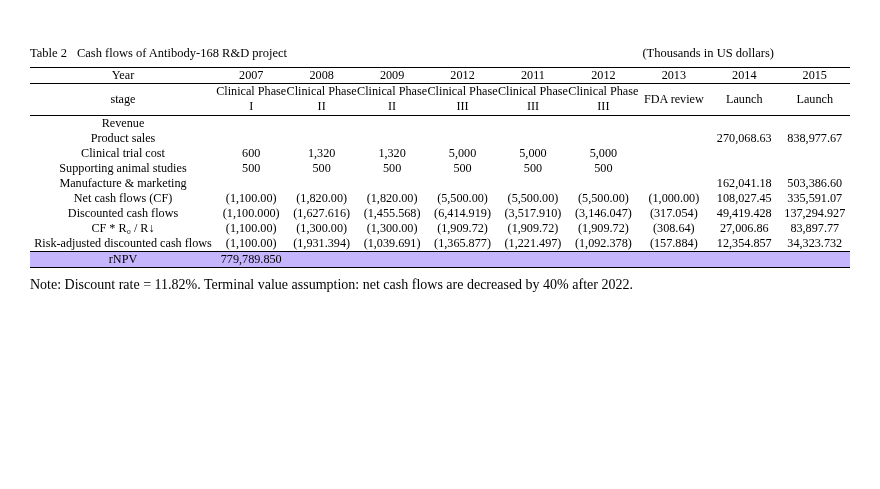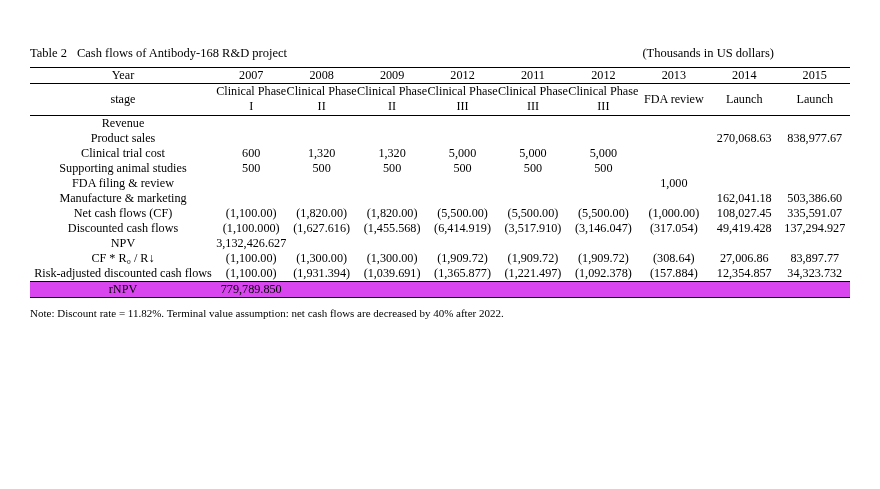--- a/index.html
+++ b/index.html
@@ -72,25 +72,25 @@
   .stage-word { display: block; white-space: nowrap; }
   .stage-roman { display: block; }
 
   .row td {
     padding: 3.5px 0;
     font-size: 12.2px;
   }
   .bold { font-weight: bold; }
   .indent1 { padding-left: 26px; }
   .indent2 { padding-left: 38px; }
-  .shaded { background: #d946ef; }
+  .shaded { background: #c4b5fd; }
 
   .note {
     margin-top: 7px;
-    font-size: 11px;
+    font-size: 14px;
   }
   .spacer-row td { height: 2px; padding: 0; }
 </style>
 </head>
 <body>
 
 <div class="page">
 
   <div class="caption-row">
     <span class="caption-label">Table 2</span>
@@ -199,32 +199,20 @@
         <td class="num">500</td>
         <td class="num">500</td>
         <td class="num">500</td>
         <td class="num">500</td>
         <td class="num">500</td>
         <td class="num"></td>
         <td class="num"></td>
         <td class="num"></td>
       </tr>
 
-      <tr class="row">
-        <td class="col-label indent1">FDA filing &amp; review</td>
-        <td class="num"></td>
-        <td class="num"></td>
-        <td class="num"></td>
-        <td class="num"></td>
-        <td class="num"></td>
-        <td class="num"></td>
-        <td class="num">1,000</td>
-        <td class="num"></td>
-        <td class="num"></td>
-      </tr>
 
       <tr class="row">
         <td class="col-label indent1">Manufacture &amp; marketing</td>
         <td class="num"></td>
         <td class="num"></td>
         <td class="num"></td>
         <td class="num"></td>
         <td class="num"></td>
         <td class="num"></td>
         <td class="num"></td>
@@ -251,32 +239,20 @@
         <td class="num">(1,627.616)</td>
         <td class="num">(1,455.568)</td>
         <td class="num">(6,414.919)</td>
         <td class="num">(3,517.910)</td>
         <td class="num">(3,146.047)</td>
         <td class="num">(317.054)</td>
         <td class="num">49,419.428</td>
         <td class="num">137,294.927</td>
       </tr>
 
-      <tr class="row">
-        <td class="col-label bold">NPV</td>
-        <td class="num">3,132,426.627</td>
-        <td class="num"></td>
-        <td class="num"></td>
-        <td class="num"></td>
-        <td class="num"></td>
-        <td class="num"></td>
-        <td class="num"></td>
-        <td class="num"></td>
-        <td class="num"></td>
-      </tr>
 
 
 
       <tr class="row">
         <td class="col-label indent2">CF * R₀ / R↓</td>
         <td class="num">(1,100.00)</td>
         <td class="num">(1,300.00)</td>
         <td class="num">(1,300.00)</td>
         <td class="num">(1,909.72)</td>
         <td class="num">(1,909.72)</td>

